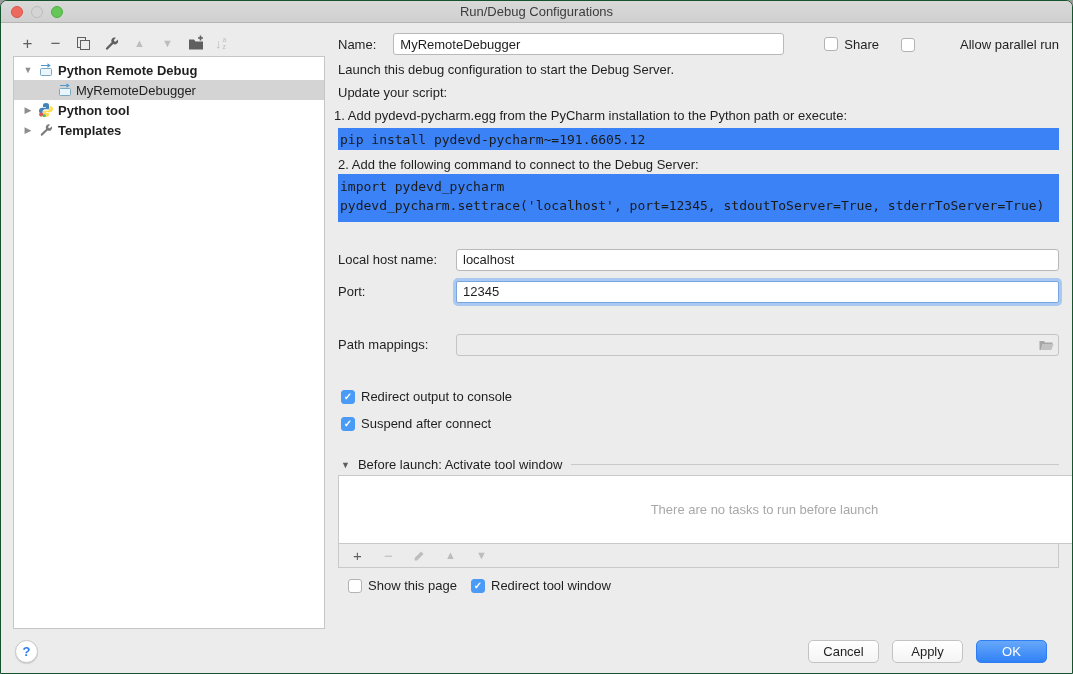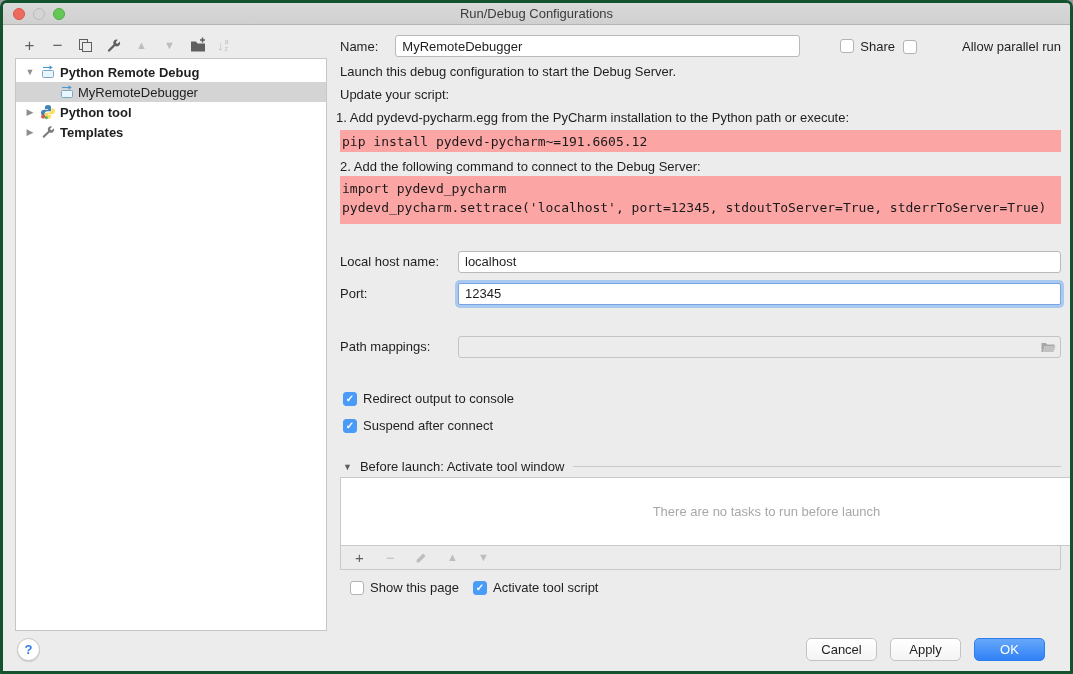--- a/index.html
+++ b/index.html
@@ -1,20 +1,20 @@
 <!DOCTYPE html>
 <html style="--accent: #4a9bf8; --ok-blue: #3181f7;"><head>
 <meta charset="utf-8">
 <style>
   * { margin:0; padding:0; box-sizing:border-box; }
   html,body { background:#9a9a9a; }
   .window {
     position:relative; width:1073px; height:674px; background:#ececec;
     font-family:"Liberation Sans", sans-serif; font-size:13px; color:#1f1f1f;
-    border:3px solid #14532d; border-radius:7px 7px 1px 1px; overflow:hidden;
+    border:1px solid #14532d; border-radius:7px 7px 1px 1px; overflow:hidden;
   }
   
   .titlebar {
     position:absolute; left:0; top:0; right:0; height:22px;
     background:linear-gradient(#d9d9d9,#d0d0d0); border-bottom:1px solid #b4b4b4;
     display:flex; align-items:center; justify-content:center;
   }
   .titlebar .title { font-size:13px; color:#3c3c3c; }
   .traffic { position:absolute; left:10px; top:5px; display:flex; gap:8px; }
   .tl { width:12px; height:12px; border-radius:50%; }
@@ -67,21 +67,21 @@
     font-family:"Liberation Sans",sans-serif; font-size:13px; color:#1f1f1f; padding:0 6px;
   }
   .txt.focused { border-color:#79a6e2; box-shadow:0 0 0 3px #a9c9f1; border-radius:2px; }
   .txt.disabled { background:#ececec; border-color:#c4c4c4; }
   .cb { width:14px; height:14px; border:1px solid #b3b3b3; border-radius:3px; background:#fff;
         display:inline-flex; align-items:center; justify-content:center; flex:none; }
   .cb.on { background:var(--accent,#4a9bf8); border-color:var(--accent,#4a9bf8); }
   .cb .check { color:#fff; font-size:10px; font-weight:700; line-height:1; }
   .cb-label { margin-left:6px; white-space:nowrap; }
   .plain { white-space:nowrap; }
-  .codebg { background:#fca5a5; }
+  .codebg { background:#3b82f6; }
   .mono { font-family:"DejaVu Sans Mono", monospace; font-size:13px; color:#1a1a1a; white-space:pre; }
   .section-head { display:flex; align-items:center; width:100%; }
   .section-head .tri { font-size:9px; color:#5c5c5c; margin-right:8px; }
   .section-head .line { flex:1; border-top:1px solid #c9c9c9; margin-left:9px; }
   .task-box {
     position:absolute; background:#fff; border:1px solid #c9c9c9;
     display:flex; align-items:center; justify-content:center; color:#a8a8a8;
   }
   .task-toolbar {
     position:absolute; background:#ececec; border:1px solid #c9c9c9; border-top:none;
@@ -179,21 +179,21 @@
     </div>
   </div>
 
   <div class="row" style="left:337px; top:32px; width:721px;">
     <span class="plain">Name:</span>
     <input class="txt" style="margin-left: 17px; width: 436px;" value="MyRemoteDebugger">
     <span style="margin-left:40px; display:flex; align-items:center;">
       <span class="cb"></span>
         <span class="cb-label">Share</span>
     </span>
-    <span style="margin-left:8px; display:flex; align-items:flex-end;gap:39px;">
+    <span style="margin-left:22px; display:flex; align-items:flex-end;gap:39px;">
       <span class="cb"></span>
         <span class="cb-label">Allow parallel run</span>
     </span>
   </div>
 
   <div class="row plain" style="left:337px; top:61px;">Launch this debug configuration to start the Debug Server.</div>
   <div class="row plain" style="left:337px; top:84px;">Update your script:</div>
   <div class="row plain" style="left:333px; top:107px;">1. Add pydevd-pycharm.egg from the PyCharm installation to the Python path or execute:</div>
 
   <div class="row codebg" style="left:337px; top:127px; width:721px; height:22px;">
@@ -267,21 +267,21 @@
   </div>
 
   <div class="row" style="left:347px; top:577px;">
     <span class="cb"></span>
     <span class="cb-label">Show this page</span>
   </div>
   <div class="row" style="left:470px; top:577px;">
     <span class="cb on">
         <span class="check">✓</span>
       </span>
-    <span class="cb-label">Activate tool script</span>
+    <span class="cb-label">Redirect tool window</span>
   </div>
 
   <div class="help-btn">
     <span>?</span>
   </div>
   <div class="footer-buttons">
     <button class="btn">Cancel</button>
     <button class="btn">Apply</button>
     <button class="btn primary">OK</button>
   </div>

